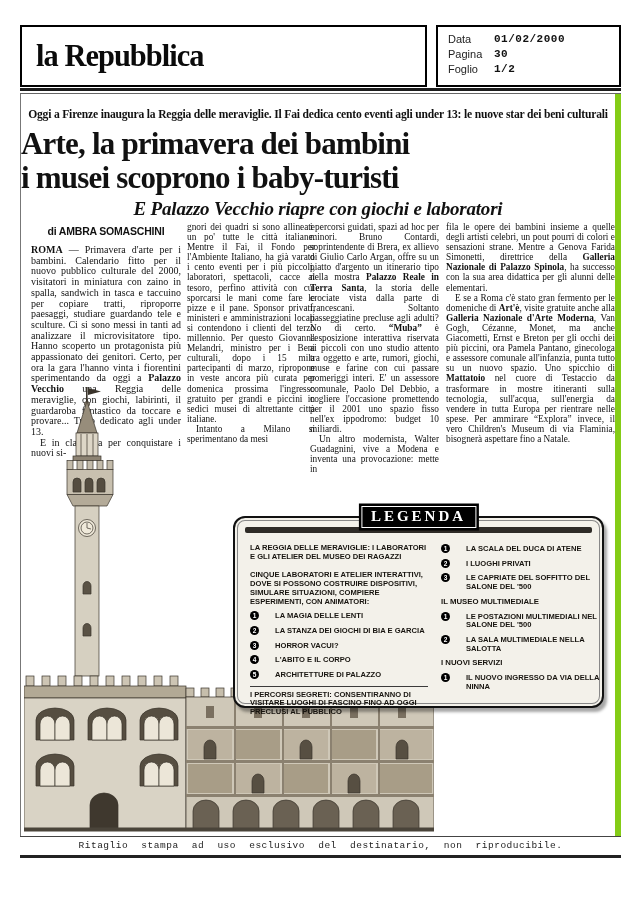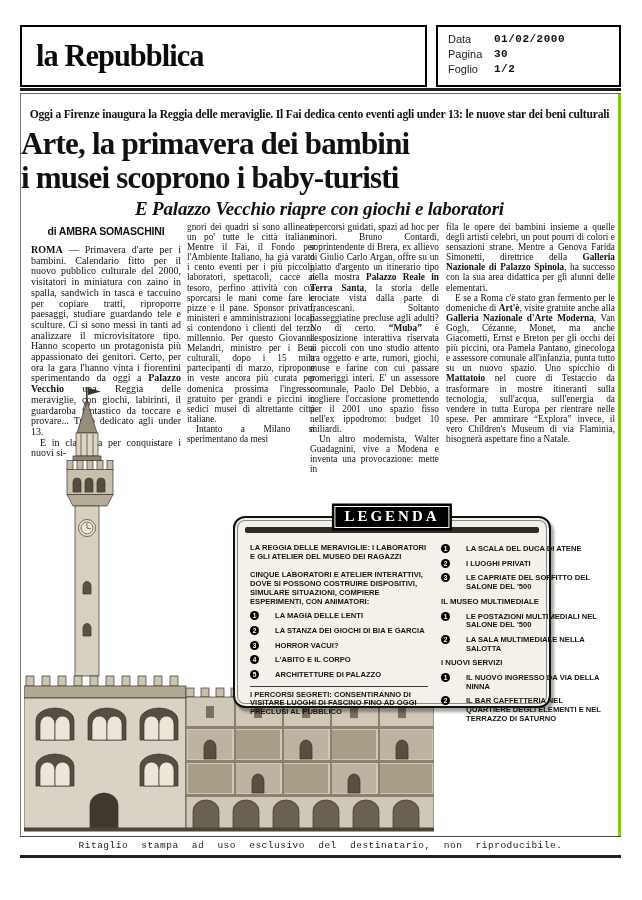--- a/index.html
+++ b/index.html
@@ -24,21 +24,21 @@
   .drow { display:flex; margin-bottom:3px; }
   .dlabel { width:46px; color:#222; }
   .dvalue { font-family:"Liberation Mono", monospace; font-weight:bold; letter-spacing:0.5px; }
   .double-rule {
     position:absolute; left:20px; top:88px; width:601px; height:6px;
     border-top:3px solid #1c1c1c; border-bottom:1px solid #666;
   }
   
   .clip-frame {
     position:absolute; left:20px; top:94px; width:601px; height:742px;
-    border-left:1px solid #777; border-right:3px solid #84cc16;
+    border-left:1px solid #777; border-right:6px solid #84cc16;
   }
   .strapline {
     position:absolute; top:14px; left:0; width:100%; text-align:center;
     font-size:11.6px; letter-spacing:-0.2px; white-space:nowrap; font-weight:600;
   }
   .headline {
     position:absolute; top:33px; left:0; width:100%; text-align:left;
     font-size:31px; line-height:34px; letter-spacing:-0.8px; font-weight:600;
   }
   .headline div { white-space:nowrap; }
@@ -53,21 +53,21 @@
   
   .bodycol { position:absolute; text-align:justify; overflow:hidden; }
   .bodycol p { margin:0; }
   .bodycol p + p { text-indent:9px; }
   .col1 { left:10px;  top:151px; width:150px; height:230px; font-size:10px;  line-height:10.7px; }
   .col2 { left:166px; top:128px; width:128px; height:300px; font-size:9.3px; line-height:10.1px; }
   .col3 { left:289px; top:128px; width:129px; height:300px; font-size:9.3px; line-height:10.1px; }
   .col4 { left:425px; top:128px; width:169px; height:300px; font-size:9.3px; line-height:10.1px; }
   
   .legenda {
-    position:absolute; left:212px; top:422px; width:318px; height:192px;
+    position:absolute; left:212px; top:422px; width:371px; height:192px;
     background:#f3f1ea; border:2px solid #111; border-radius:12px;
     box-shadow: inset 0 0 0 2px #f3f1ea, inset 0 0 0 3px #888, 3px 4px 3px rgba(0,0,0,0.35);
     font-family:"Liberation Sans", sans-serif;
   }
   .leg-bar { position:absolute; left:10px; right:10px; top:9px; height:6px; background:#2e2b27; border-radius:2px; }
   .leg-title {
     position:absolute; top:-12px; left:50%; transform:translateX(-50%);
     background:#000; color:#fff; border:1.5px solid #fff; box-shadow:0 0 0 2.5px #000;
     font-family:"Liberation Serif", serif; font-weight:bold; font-size:15px;
     letter-spacing:3px; padding:1px 9px 2px; white-space:nowrap;
@@ -327,22 +327,18 @@
         </div>
         <div class="leg-item">
           <span class="num">2</span>
           <span class="txt">LA SALA MULTIMEDIALE NELLA SALOTTA</span>
         </div>
         <div class="leg-section">I NUOVI SERVIZI</div>
         <div class="leg-item">
           <span class="num">1</span>
           <span class="txt">IL NUOVO INGRESSO DA VIA DELLA NINNA</span>
         </div>
-        <div class="leg-item">
-          <span class="num">2</span>
-          <span class="txt">IL BAR CAFFETTERIA NEL QUARTIERE DEGLI ELEMENTI E NEL TERRAZZO DI SATURNO</span>
-        </div>
       </div>
     </div>
   </div>
 
   <div class="footer-strip">Ritaglio stampa ad uso esclusivo del destinatario, non riproducibile.</div>
 </div>
 
 </body></html>

